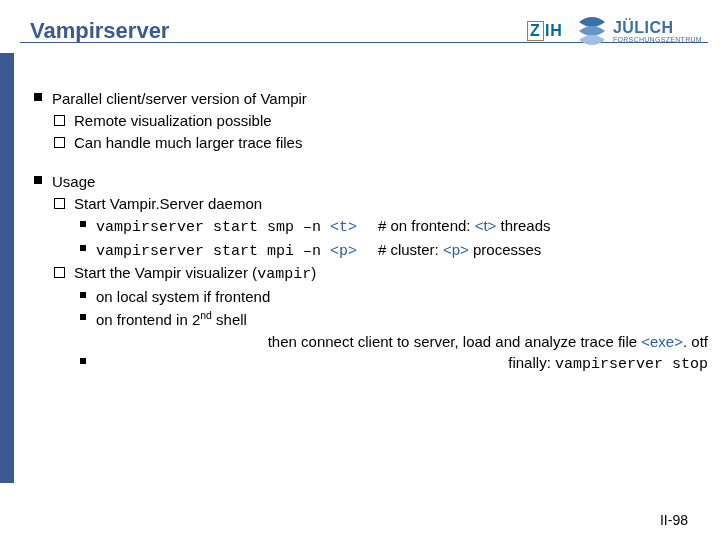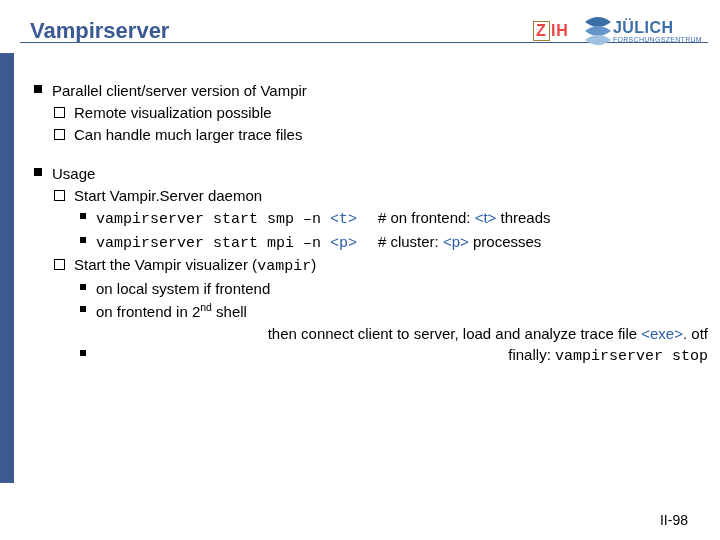--- a/index.html
+++ b/index.html
@@ -38,32 +38,32 @@
     color: #3a5a91;
     padding-left: 10px;
   }
   .logos {
     display: flex;
     align-items: center;
     gap: 14px;
     padding-right: 6px;
   }
   .logo-zih { display:flex; flex-direction:column; align-items:center; font-size:8px; color:#555; }
-  .logo-zih .zih-top { font-size:16px; font-weight:bold; color:#ef4444; letter-spacing:1px; }
+  .logo-zih .zih-top { font-size:16px; font-weight:bold; color:#0369a1; letter-spacing:1px; }
   .logo-zih .zih-top .zbox { display:inline-block; border:1px solid #a07c3a; padding:0 2px; margin-right:1px;}
-  .logo-julich { display:flex; align-items:center; }
+  .logo-julich { display:flex; align-items:center; gap:6px; }
   .logo-julich .jmark { width:30px; height:30px; position:relative; }
   .logo-julich .jmark svg { width:30px; height:30px; }
   .logo-julich .jtext { display:flex; flex-direction:column; line-height:1; }
   .logo-julich .jname { font-size:16px; font-weight:bold; color:#3a6fa8; letter-spacing:0.5px; }
   .logo-julich .jsub { font-size:7px; color:#3a6fa8; letter-spacing:0.3px; }
   .content {
     position: absolute;
     left: 30px;
-    top: 80px;
+    top: 88px;
     right: 12px;
     line-height: 1.45;
   }
   .lvl1 { position: relative; padding-left: 22px; margin-bottom: 18px; }
   .lvl1::before {
     content: "";
     position: absolute;
     left: 4px; top: 5px;
     width: 8px; height: 8px;
     background: #000;

